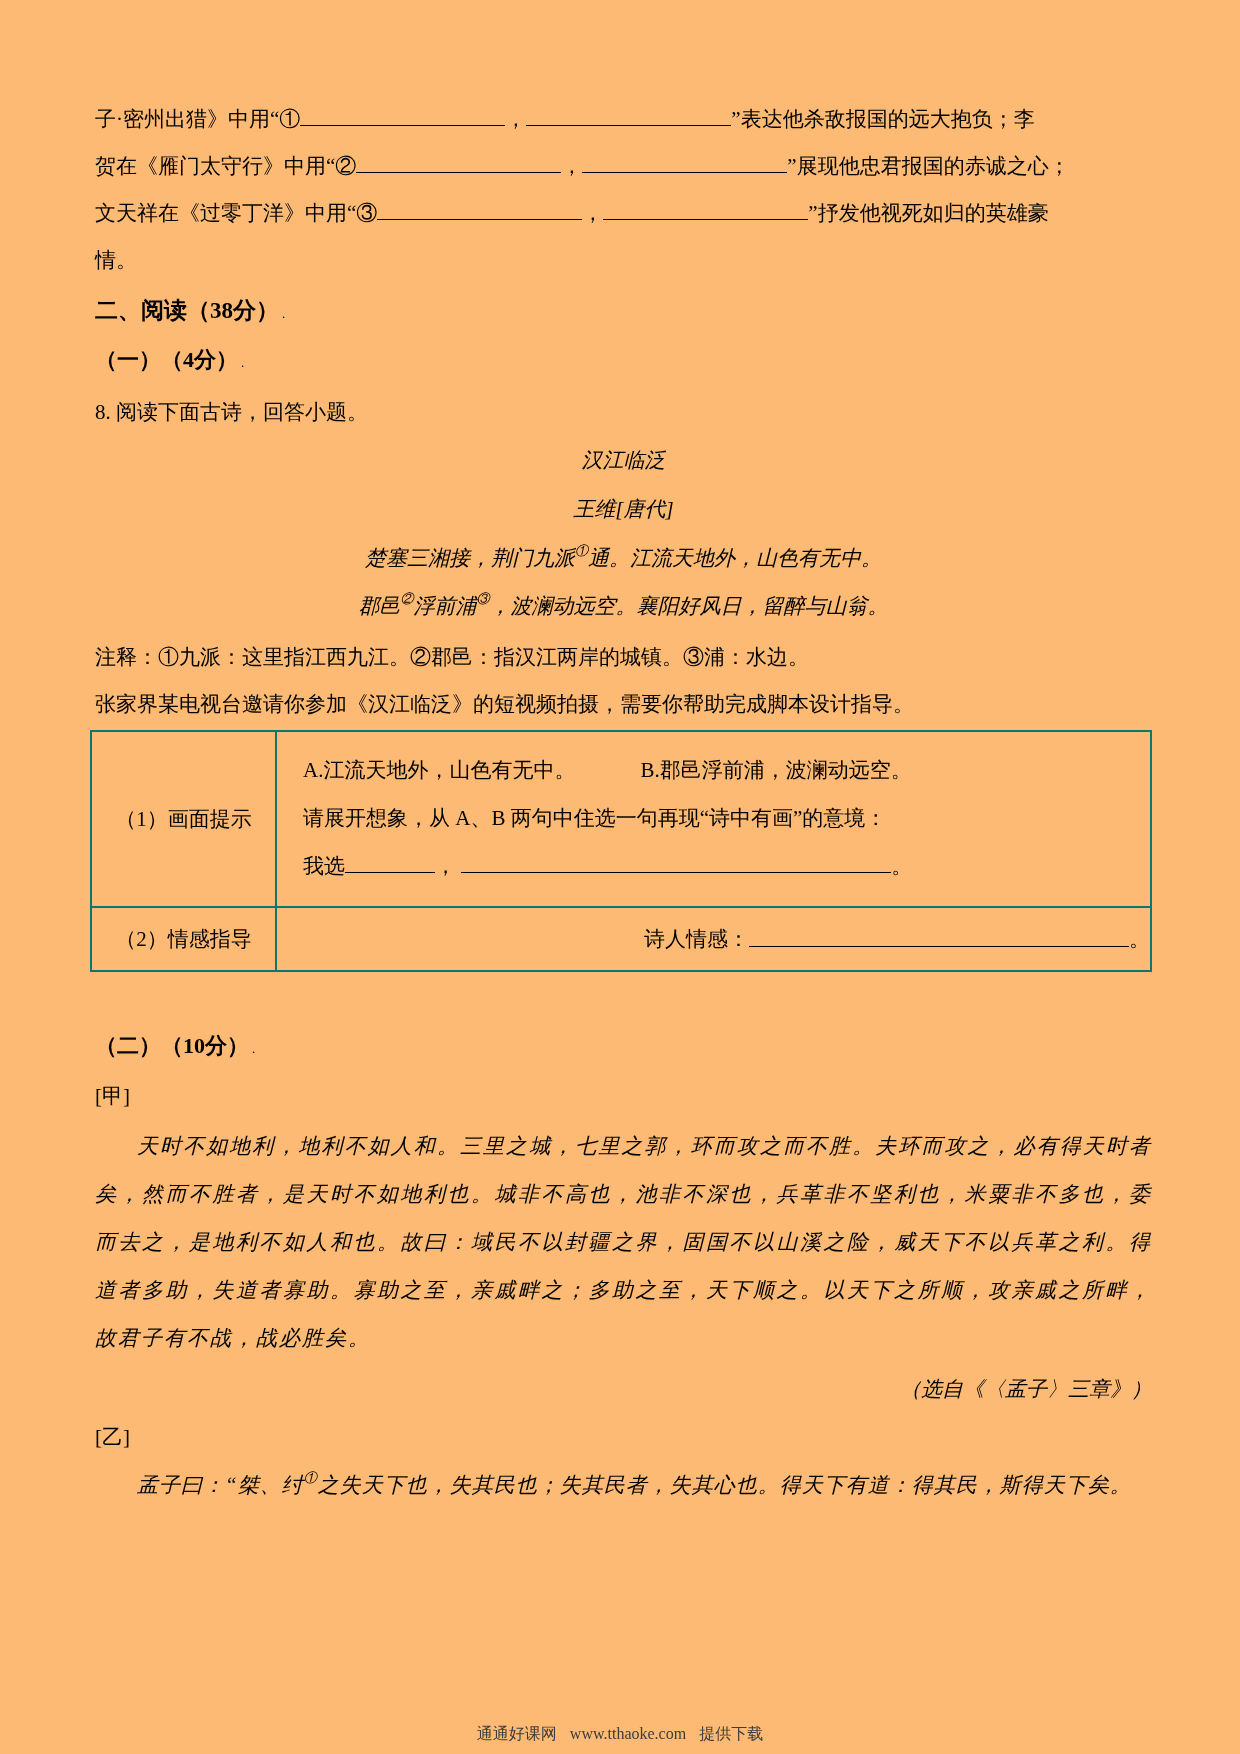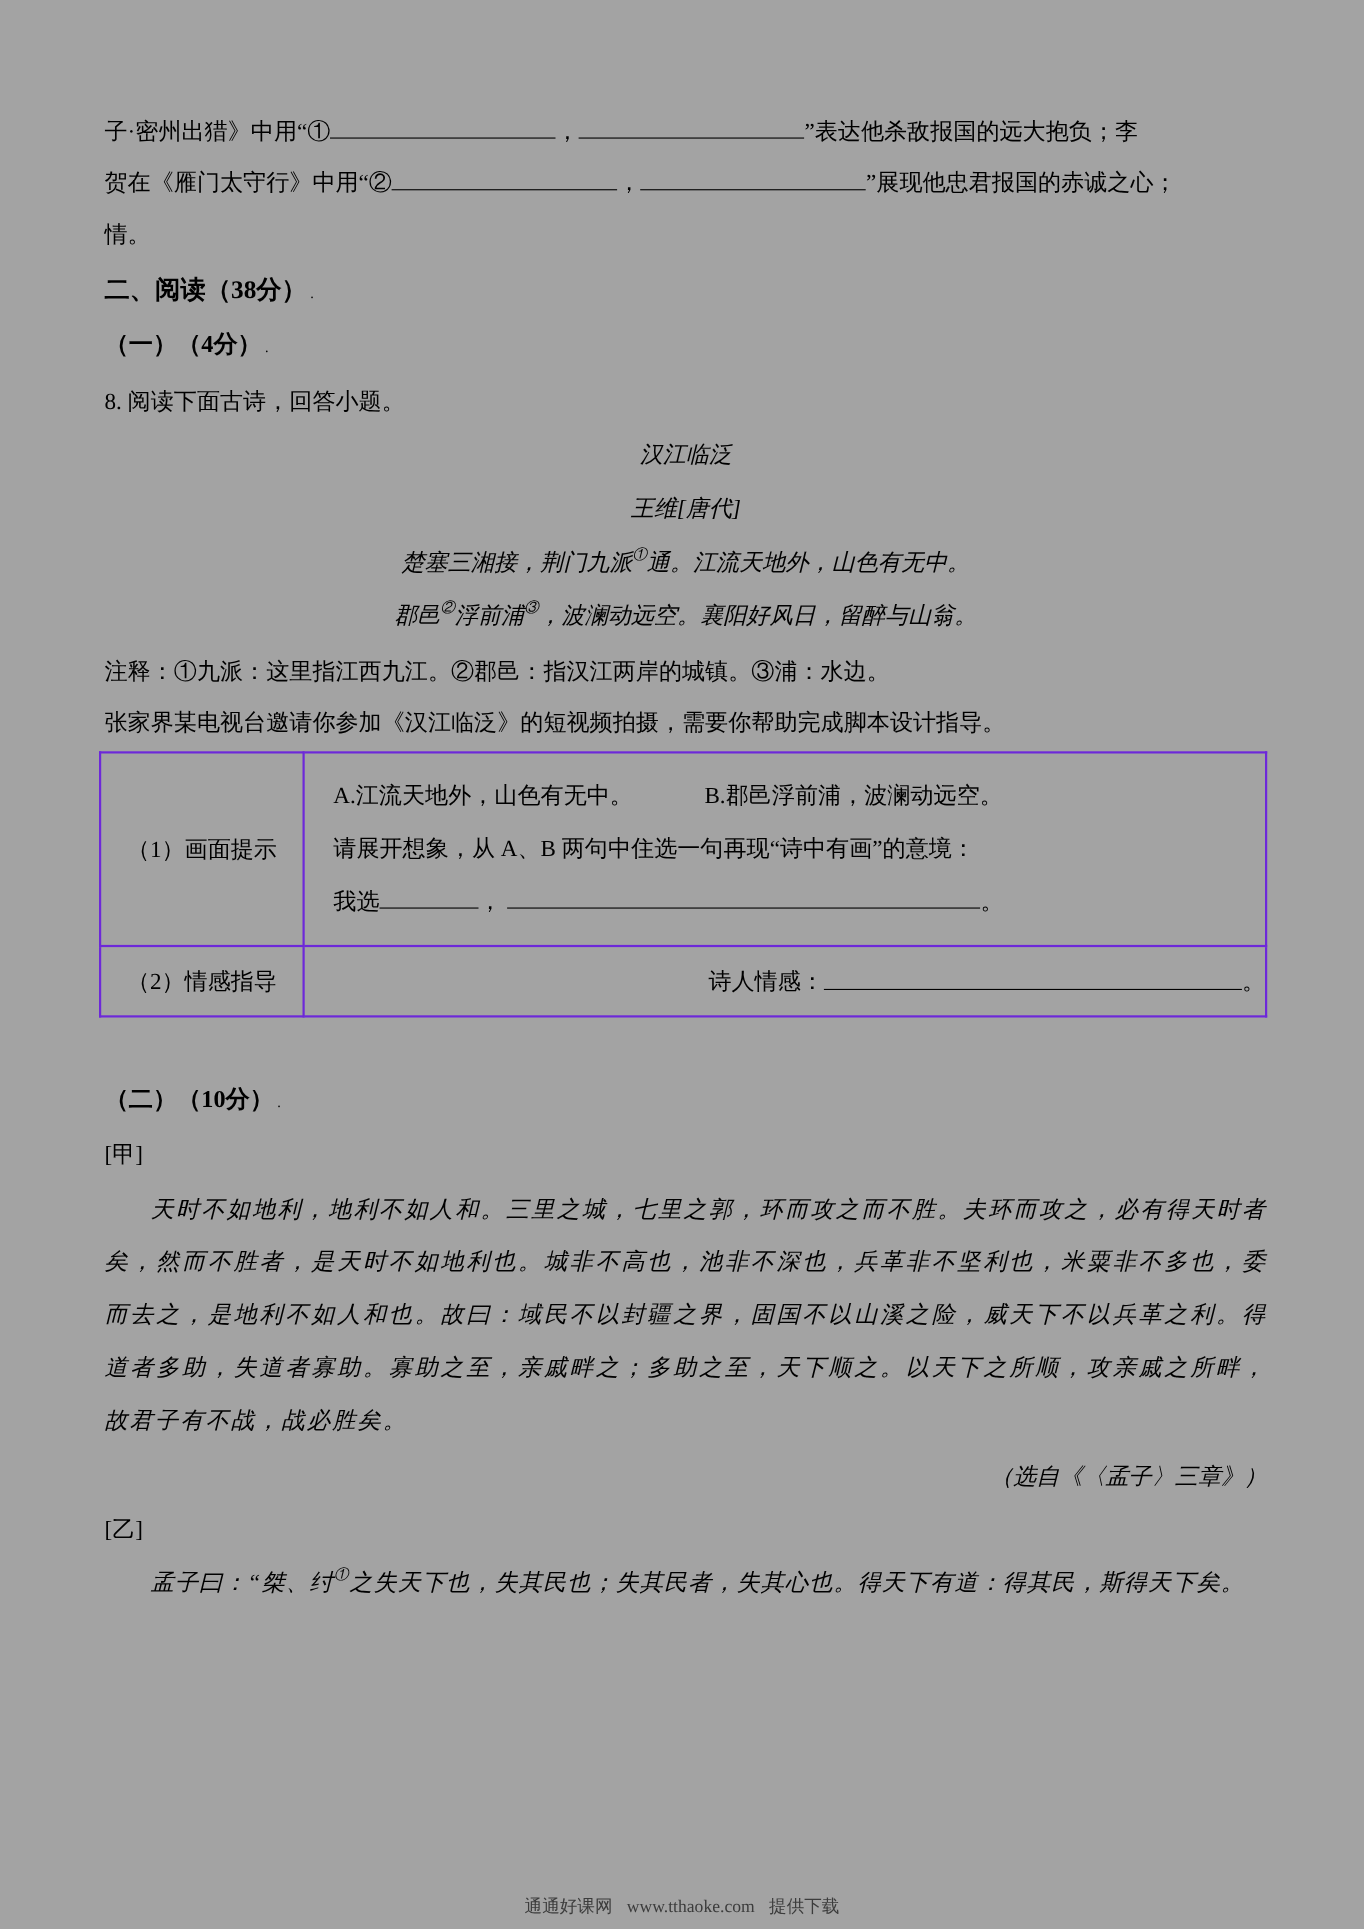--- a/index.html
+++ b/index.html
@@ -1,20 +1,20 @@
 <!DOCTYPE html>
 <html lang="zh"><head>
 <meta charset="utf-8">
 <style>
   html,body{margin:0;padding:0;background:#888;}
   .page{
     position:relative;
     width:1240px;height:1754px;
     margin:0 auto;
-    background:#a3a3a3;
+    background:#fdba74;
     box-sizing:border-box;
     padding:96px 88px 0 95px;
     font-family:"Liberation Serif","DejaVu Serif",serif;
     font-size:21px;color:#000;
   }
   p{margin:0;}
   
   .blank{display:inline-block;border-bottom:1px solid #000;height:1.02em;vertical-align:baseline;}
   .w205{width:205px}.w90{width:90px}.w430{width:430px}.w380{width:380px}
   
@@ -31,21 +31,21 @@
   .poem p{text-align:center;}
   #poem-title{line-height:30px;margin-top:18px;}
   #poem-author{line-height:30px;margin-top:19px;}
   #poem-l1{line-height:48px;margin-top:10px;}
   #poem-l2{line-height:48px;}
   sup{font-size:13px;line-height:0;position:relative;top:-2px;}
   #notes{line-height:30px;margin-top:12px;}
   #task{line-height:30px;margin-top:17px;}
   
   table{border-collapse:collapse;margin:11px 0 0 -5px;width:1062px;table-layout:fixed;}
-  td{border:2px solid #6d28d9;padding:0;margin-top:46px;}
+  td{border:2px solid #0f766e;padding:0;margin-top:46px;}
   td.lbl{width:183px;text-align:center;vertical-align:middle;}
   td.cell{vertical-align:top;}
   tr.r1 td{height:160px;}
   tr.r2 td{height:62px;}
   tr.r1 td.cell{padding:14px 18px 0 26px;}
   tr.r2 td.cell{vertical-align:middle;padding-left:26px;text-align:right;}
   .cl{line-height:48px;white-space:nowrap;}
   .optb{margin-left:65px;}
   
   #rintro{line-height:30px;margin-top:19px;}
@@ -58,20 +58,21 @@
   .footer{position:absolute;left:0;top:1722px;width:100%;display:flex;justify-content:center;gap:13px;font-size:16px;color:#3c3c3c;line-height:24px;}
 </style>
 </head>
 <body>
 
 <div class="page">
 
   <div class="dict">
     <p><span>子·密州出猎》中用“①</span><span class="blank w205"></span><span>，</span><span class="blank w205"></span><span>”表达他杀敌报国的远大抱负；李</span></p>
     <p><span>贺在《雁门太守行》中用“②</span><span class="blank w205"></span><span>，</span><span class="blank w205"></span><span>”展现他忠君报国的赤诚之心；</span></p>
+    <p><span>文天祥在《过零丁洋》中用“③</span><span class="blank w205"></span><span>，</span><span class="blank w205"></span><span>”抒发他视死如归的英雄豪</span></p>
     <p>情。</p>
   </div>
 
   <div class="h2"><span>二、阅读（38分）</span><span class="dot">.</span></div>
 
   <div class="h3" id="sub1"><span>（一）（4分）</span><span class="dot">.</span></div>
 
   <p id="q8">8. 阅读下面古诗，回答小题。</p>
 
   <div class="poem kai">

